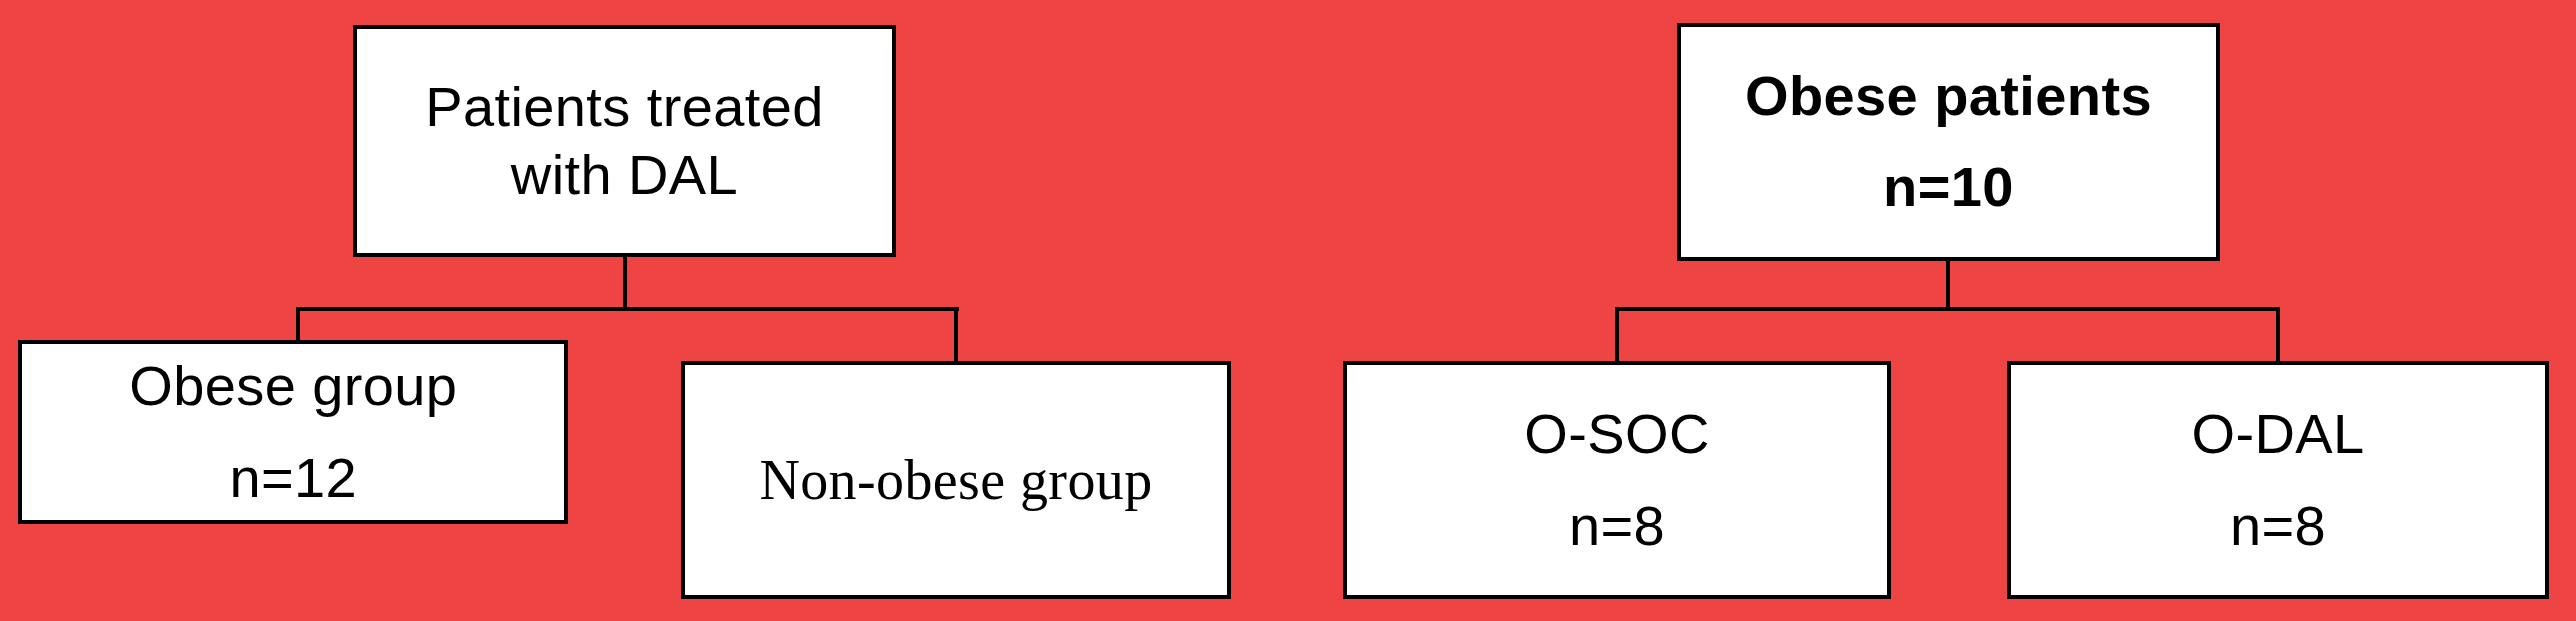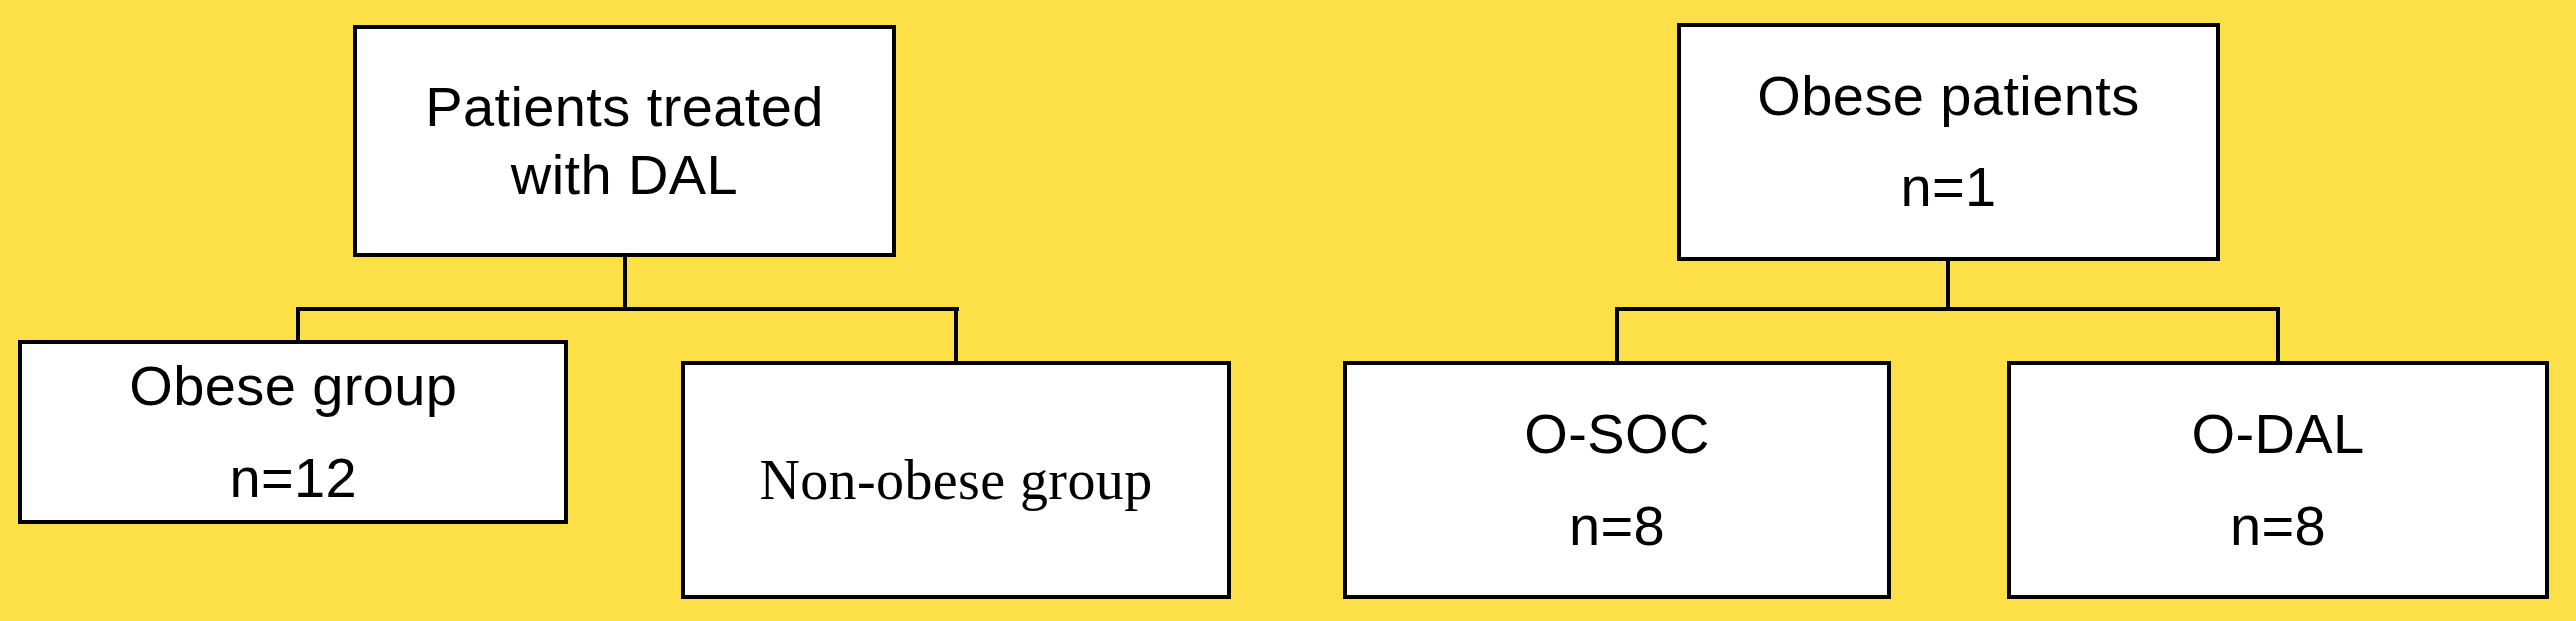--- a/index.html
+++ b/index.html
@@ -4,21 +4,21 @@
 <style>
   html, body {
     margin: 0;
     padding: 0;
     background: #ffffff;
   }
   .canvas {
     position: relative;
     width: 2576px;
     height: 622px;
-    background: #fde047;
+    background: #ef4444;
     font-family: "Liberation Sans", "DejaVu Sans", sans-serif;
     color: #000000;
     overflow: hidden;
   }
   .node {
     position: absolute;
     box-sizing: border-box;
     border: 4.2px solid #000000;
     background: #ffffff;
     display: flex;
@@ -47,21 +47,21 @@
   }
   
   .box-l-root  { left: 353px;  top: 25px;  width: 543px; height: 232px; }
   .box-l-c1    { left: 18.3px;   top: 340px; width: 550px; height: 184px; }
   .box-l-c2    { left: 681px;  top: 361px; width: 550px; height: 238px; font-family: Liberation Serif, serif; }
   .edge-l-stem { left: 623px;  top: 255px; width: 4.2px;   height: 55px; }
   .edge-l-bar  { left: 296px;  top: 307px; width: 663px; height: 4.2px; }
   .edge-l-d1   { left: 296px;  top: 307px; width: 4.2px;   height: 56px; }
   .edge-l-d2   { left: 954px; top: 307px; width: 4.2px;   height: 56px; }
   
-  .box-r-root  { left: 1677px; top: 22.5px;  width: 543px; height: 238px; }
+  .box-r-root  { left: 1677px; top: 22.5px;  width: 543px; height: 238px; font-weight: bold; }
   .box-r-c1    { left: 1343px; top: 361px; width: 548px; height: 238px; }
   .box-r-c2    { left: 2007px; top: 361px; width: 542px; height: 238px; text-align: right; }
   .edge-r-stem { left: 1946px; top: 258px; width: 4.2px;   height: 52px; }
   .edge-r-bar  { left: 1615px; top: 307px; width: 665px; height: 4.2px; }
   .edge-r-d1   { left: 1615px; top: 307px; width: 4.2px;   height: 56px; }
   .edge-r-d2   { left: 2276px; top: 307px; width: 4.2px;   height: 56px; }
 </style>
 </head>
 <body>
 
@@ -86,21 +86,21 @@
     <div class="label">Obese group</div>
     <div class="nvalue">n=12</div>
   </div>
 
   <div class="node box-l-c2">
     <div class="label">Non-obese group</div>
   </div>
 
   <div class="node box-r-root">
     <div class="label">Obese patients</div>
-    <div class="nvalue">n=1</div>
+    <div class="nvalue">n=10</div>
   </div>
 
   <div class="node box-r-c1">
     <div class="label">O-SOC</div>
     <div class="nvalue">n=8</div>
   </div>
 
   <div class="node box-r-c2">
     <div class="label">O-DAL</div>
     <div class="nvalue">n=8</div>

